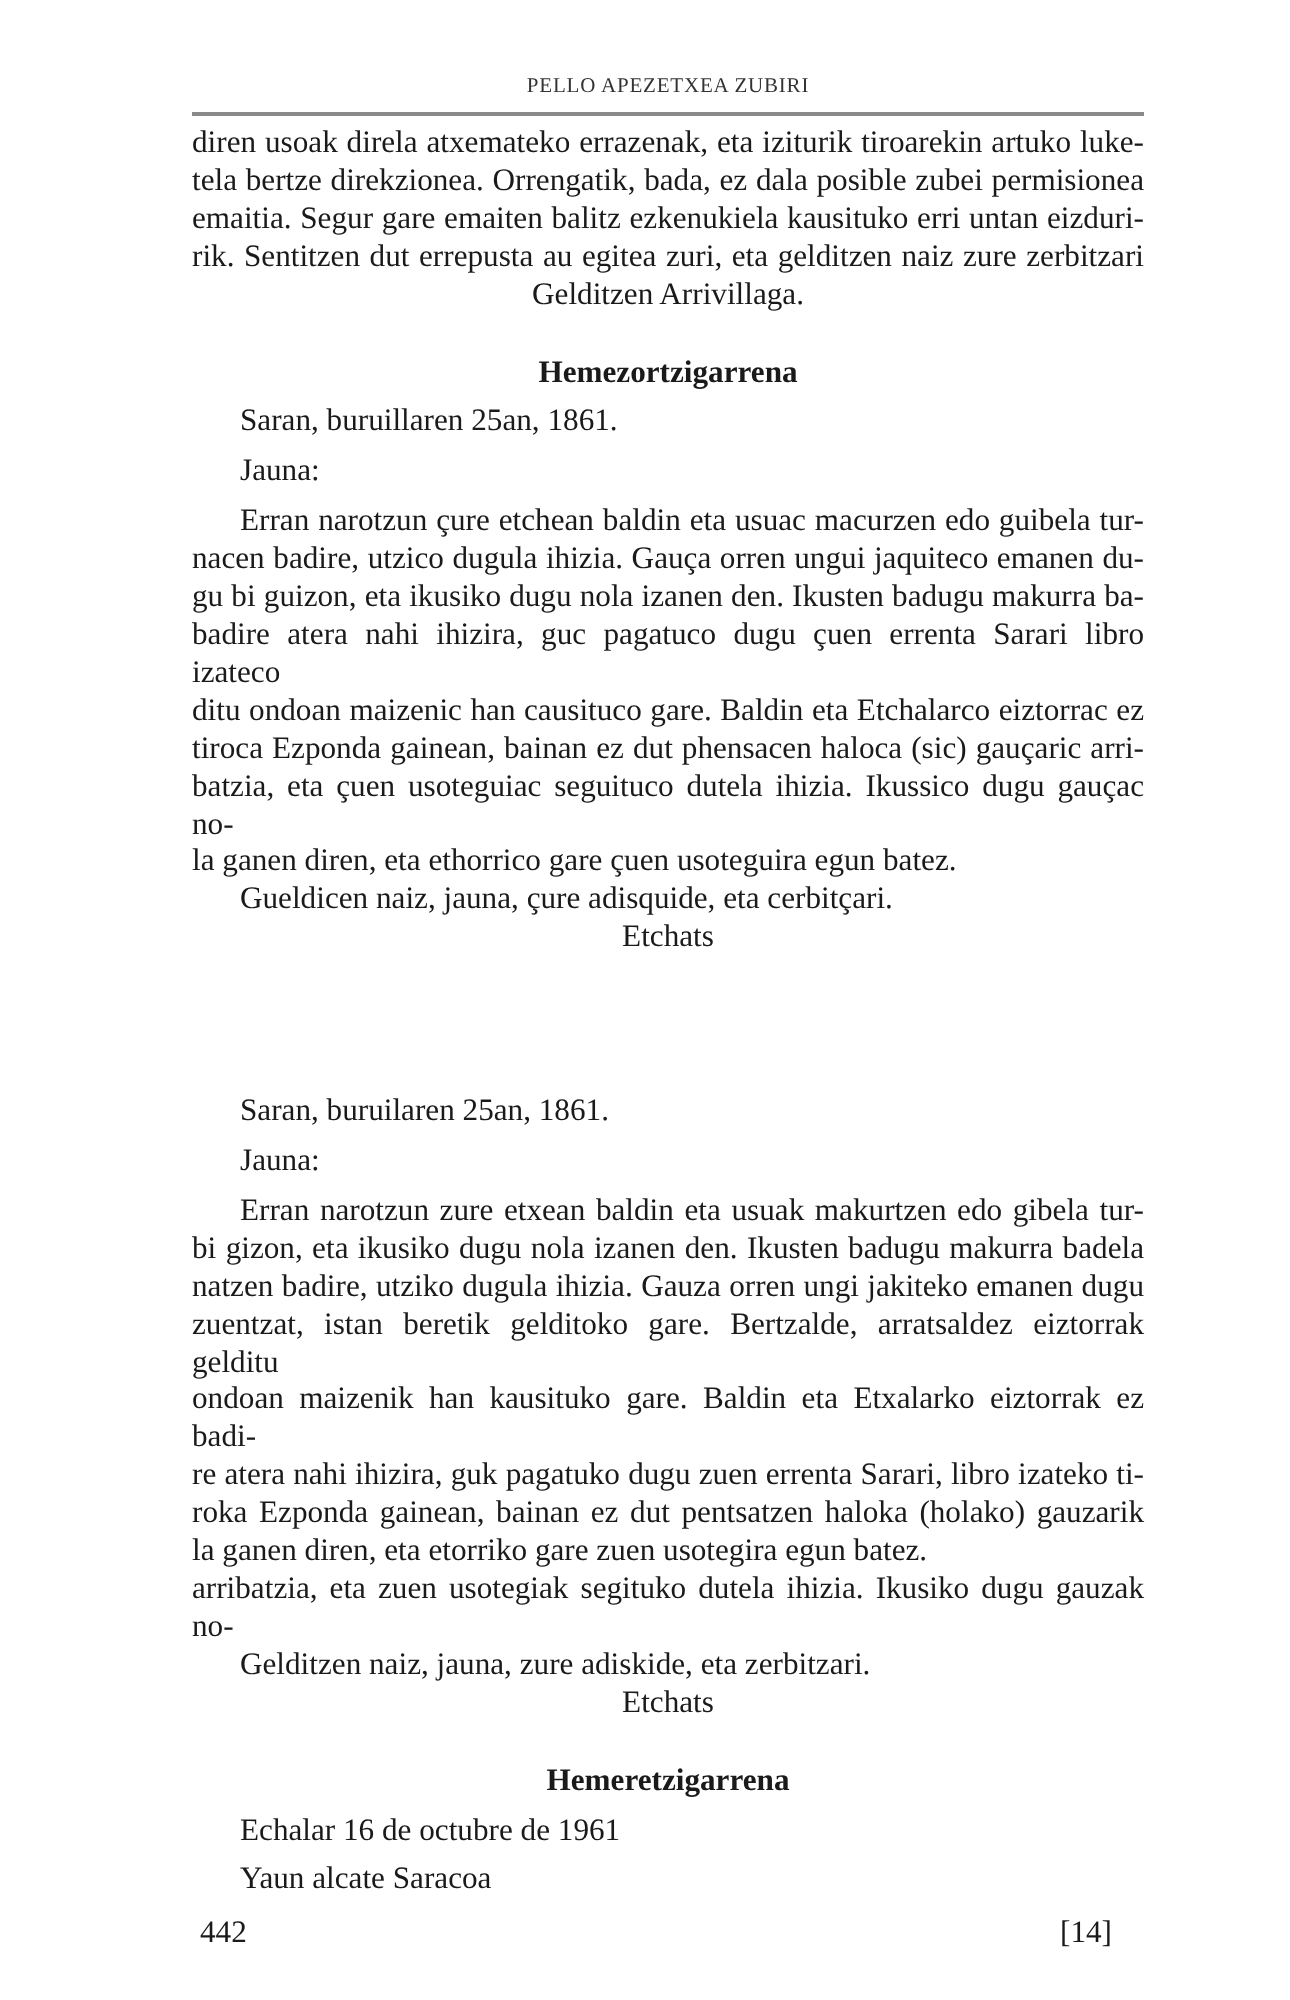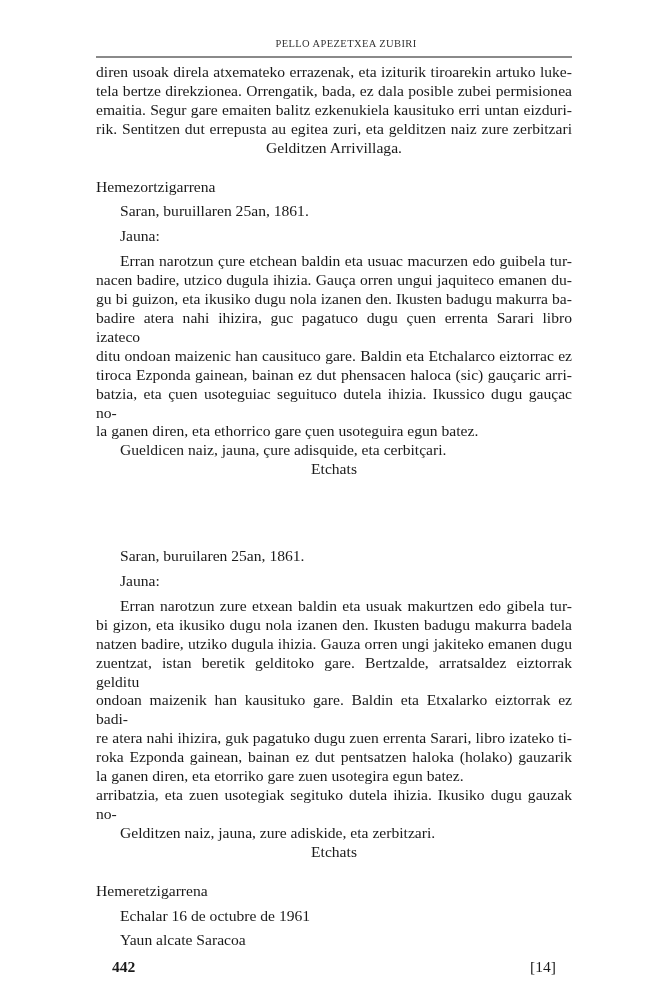--- a/index.html
+++ b/index.html
@@ -1,31 +1,31 @@
 <!DOCTYPE html>
 <html><head>
 <meta charset="utf-8">
 <style>
   html, body { margin: 0; padding: 0; background: #ffffff; }
   body { width: 645px; height: 1000px; position: relative; overflow: hidden;
          font-family: "Liberation Serif", "DejaVu Serif", serif; color: #1a1a1a; }
   .page { position: absolute; left: 96px; top: 0; width: 476px; }
-  .running-head { position: absolute; top: 38px; left: 12px; width: 476px; text-align: center;
+  .running-head { position: absolute; top: 38px; left: 0; width: 476px; text-align: center;
                   font-size: 10.5px; letter-spacing: 0.4px; color: #333; }
   .rule { position: absolute; top: 56px; left: 0; width: 476px; height: 2px; background: #8a8a8a; }
   .body { position: absolute; top: 63px; left: 0; width: 476px; font-size: 15.6px; line-height: 18.9px; }
   p { margin: 0; text-align: justify; }
   .indent { text-indent: 24px; }
   .center { text-align: center; }
-  .heading { font-weight: normal; text-align: left; }
+  .heading { font-weight: bold; text-align: center; }
   .gap-s { height: 6px; }
   .gap-m { height: 20px; }
   .gap-l { height: 68px; }
   .folio { position: absolute; top: 958px; left: 0; width: 476px; font-size: 15.6px; }
-  .folio .left { position: absolute; left: 16px; font-weight: bold; }
+  .folio .left { position: absolute; left: 4px; }
   .folio .right { position: absolute; right: 16px; }
   .line { display: block; text-align: justify; text-align-last: justify; }
   .line.last { text-align-last: left; }
 </style>
 </head>
 <body>
 
 <div class="page">
   <div class="running-head">PELLO APEZETXEA ZUBIRI</div>
   <div class="rule"></div>

